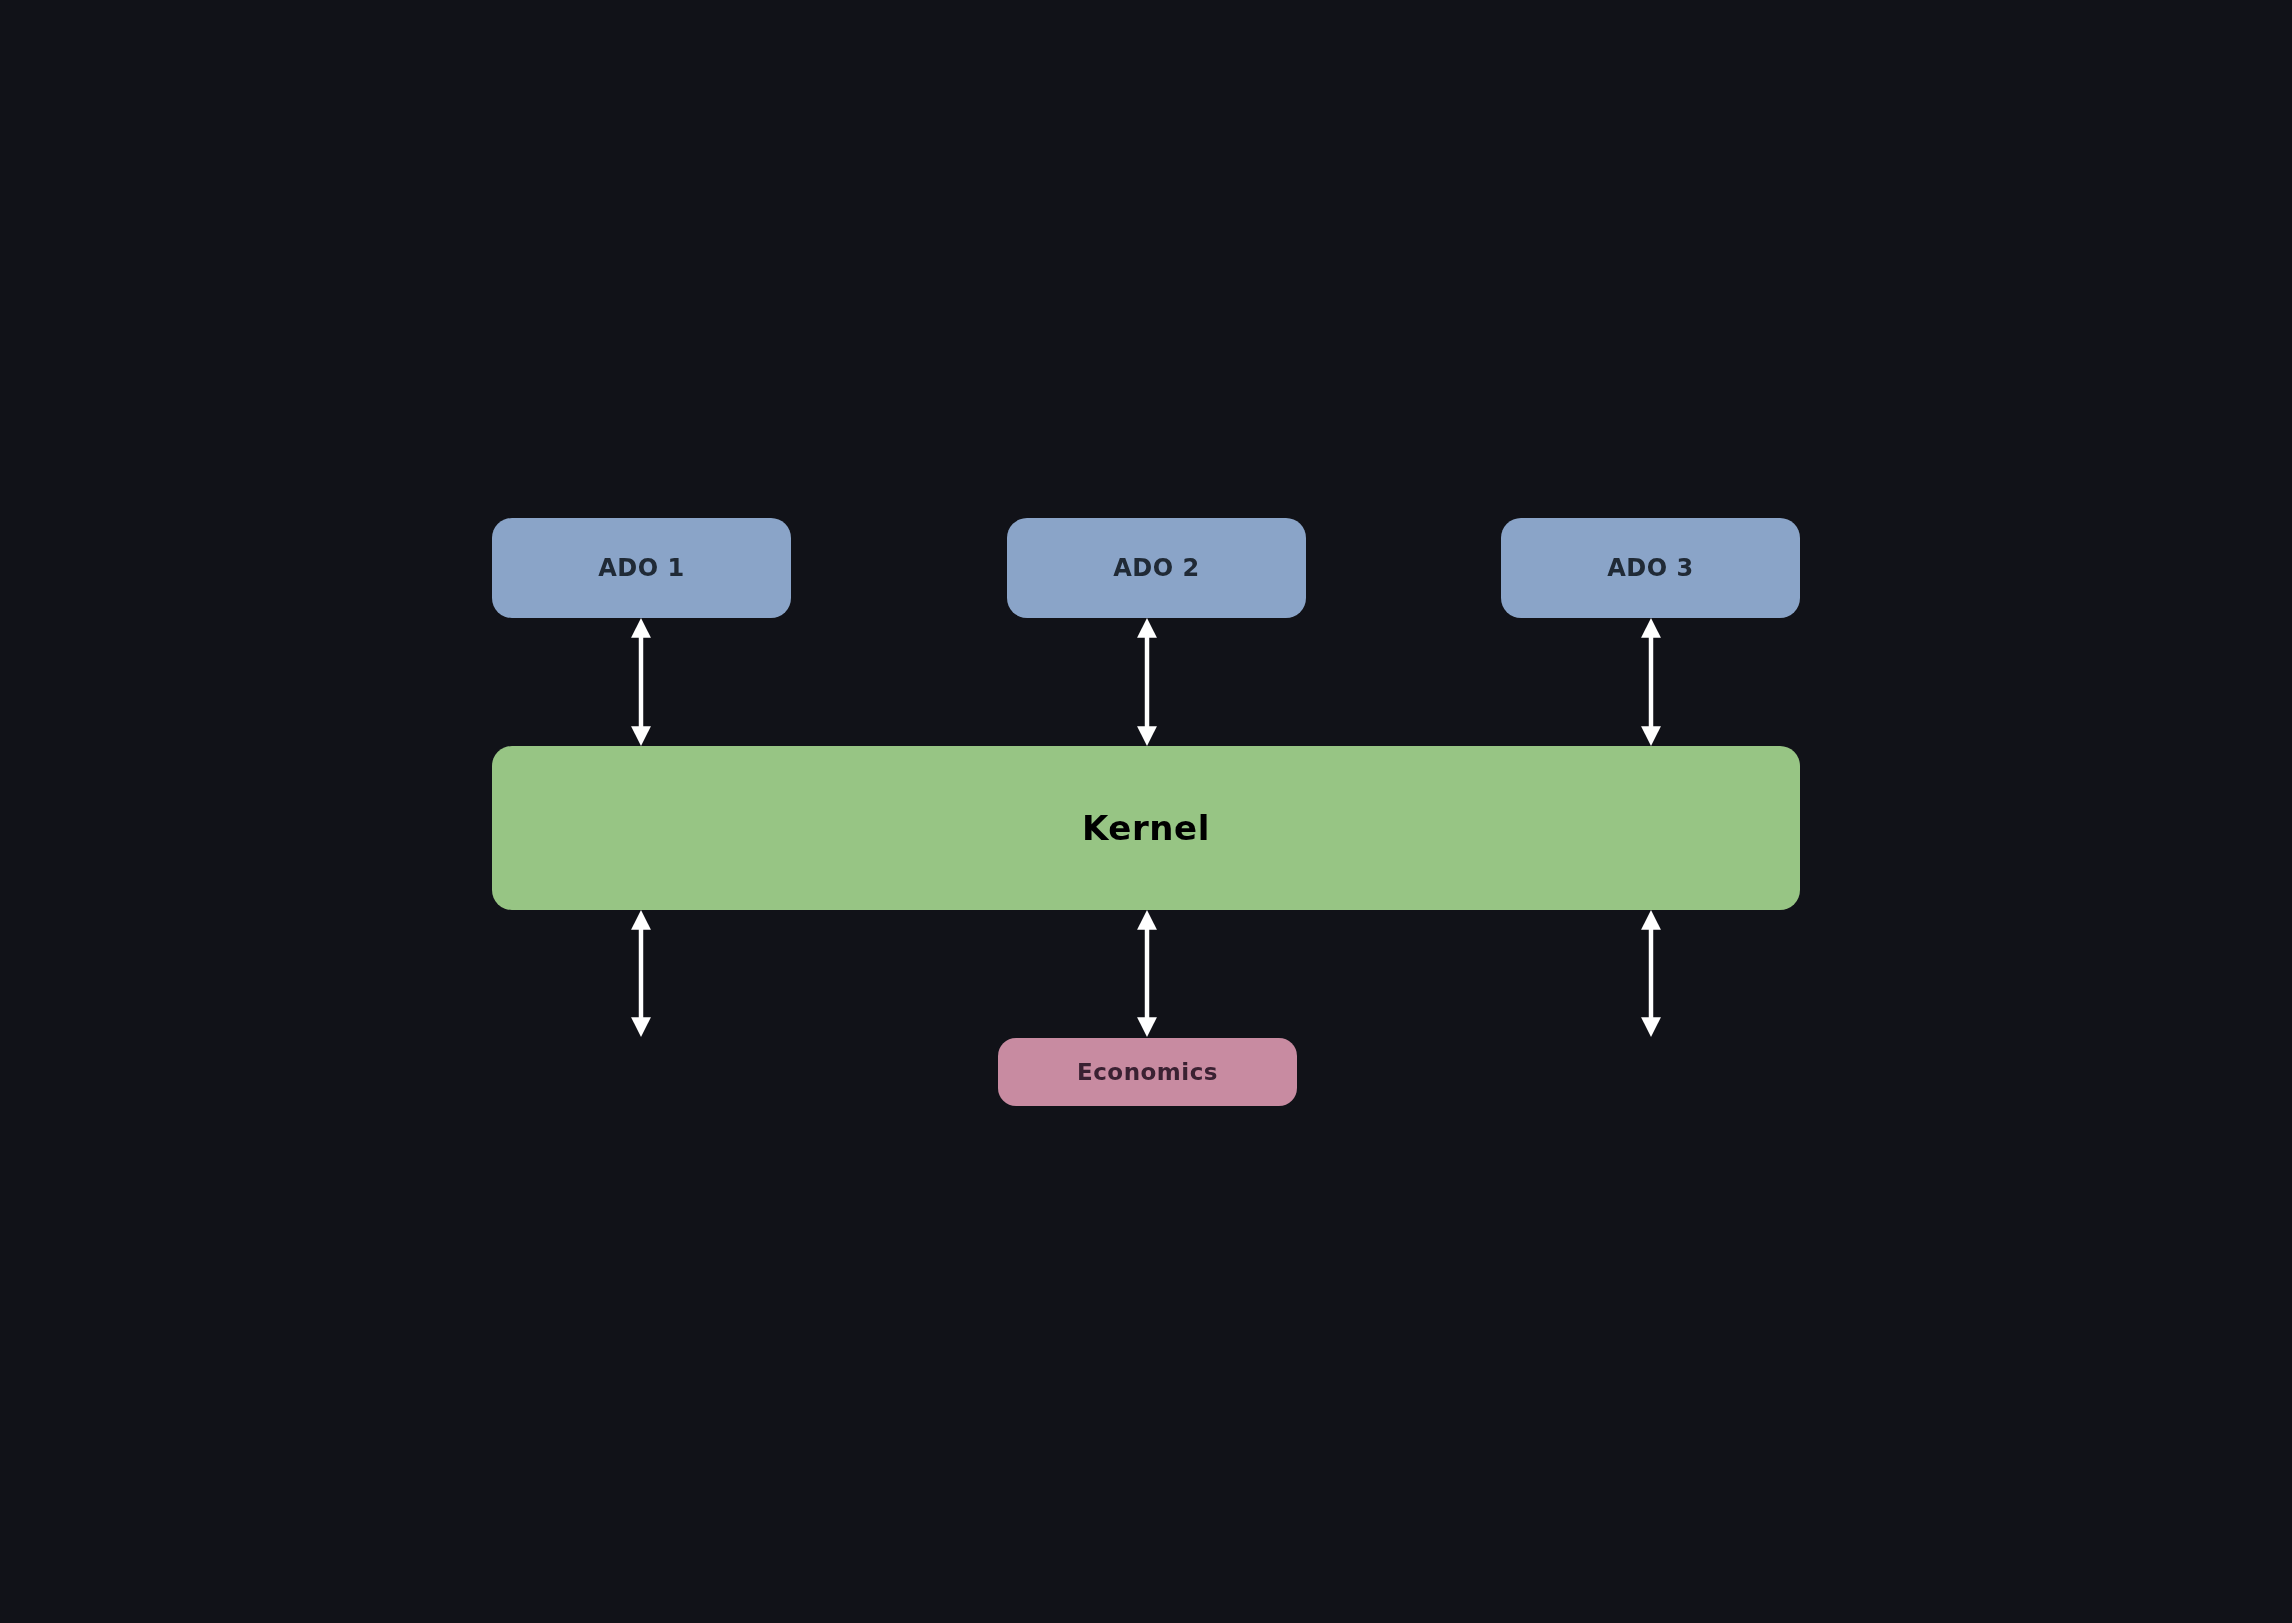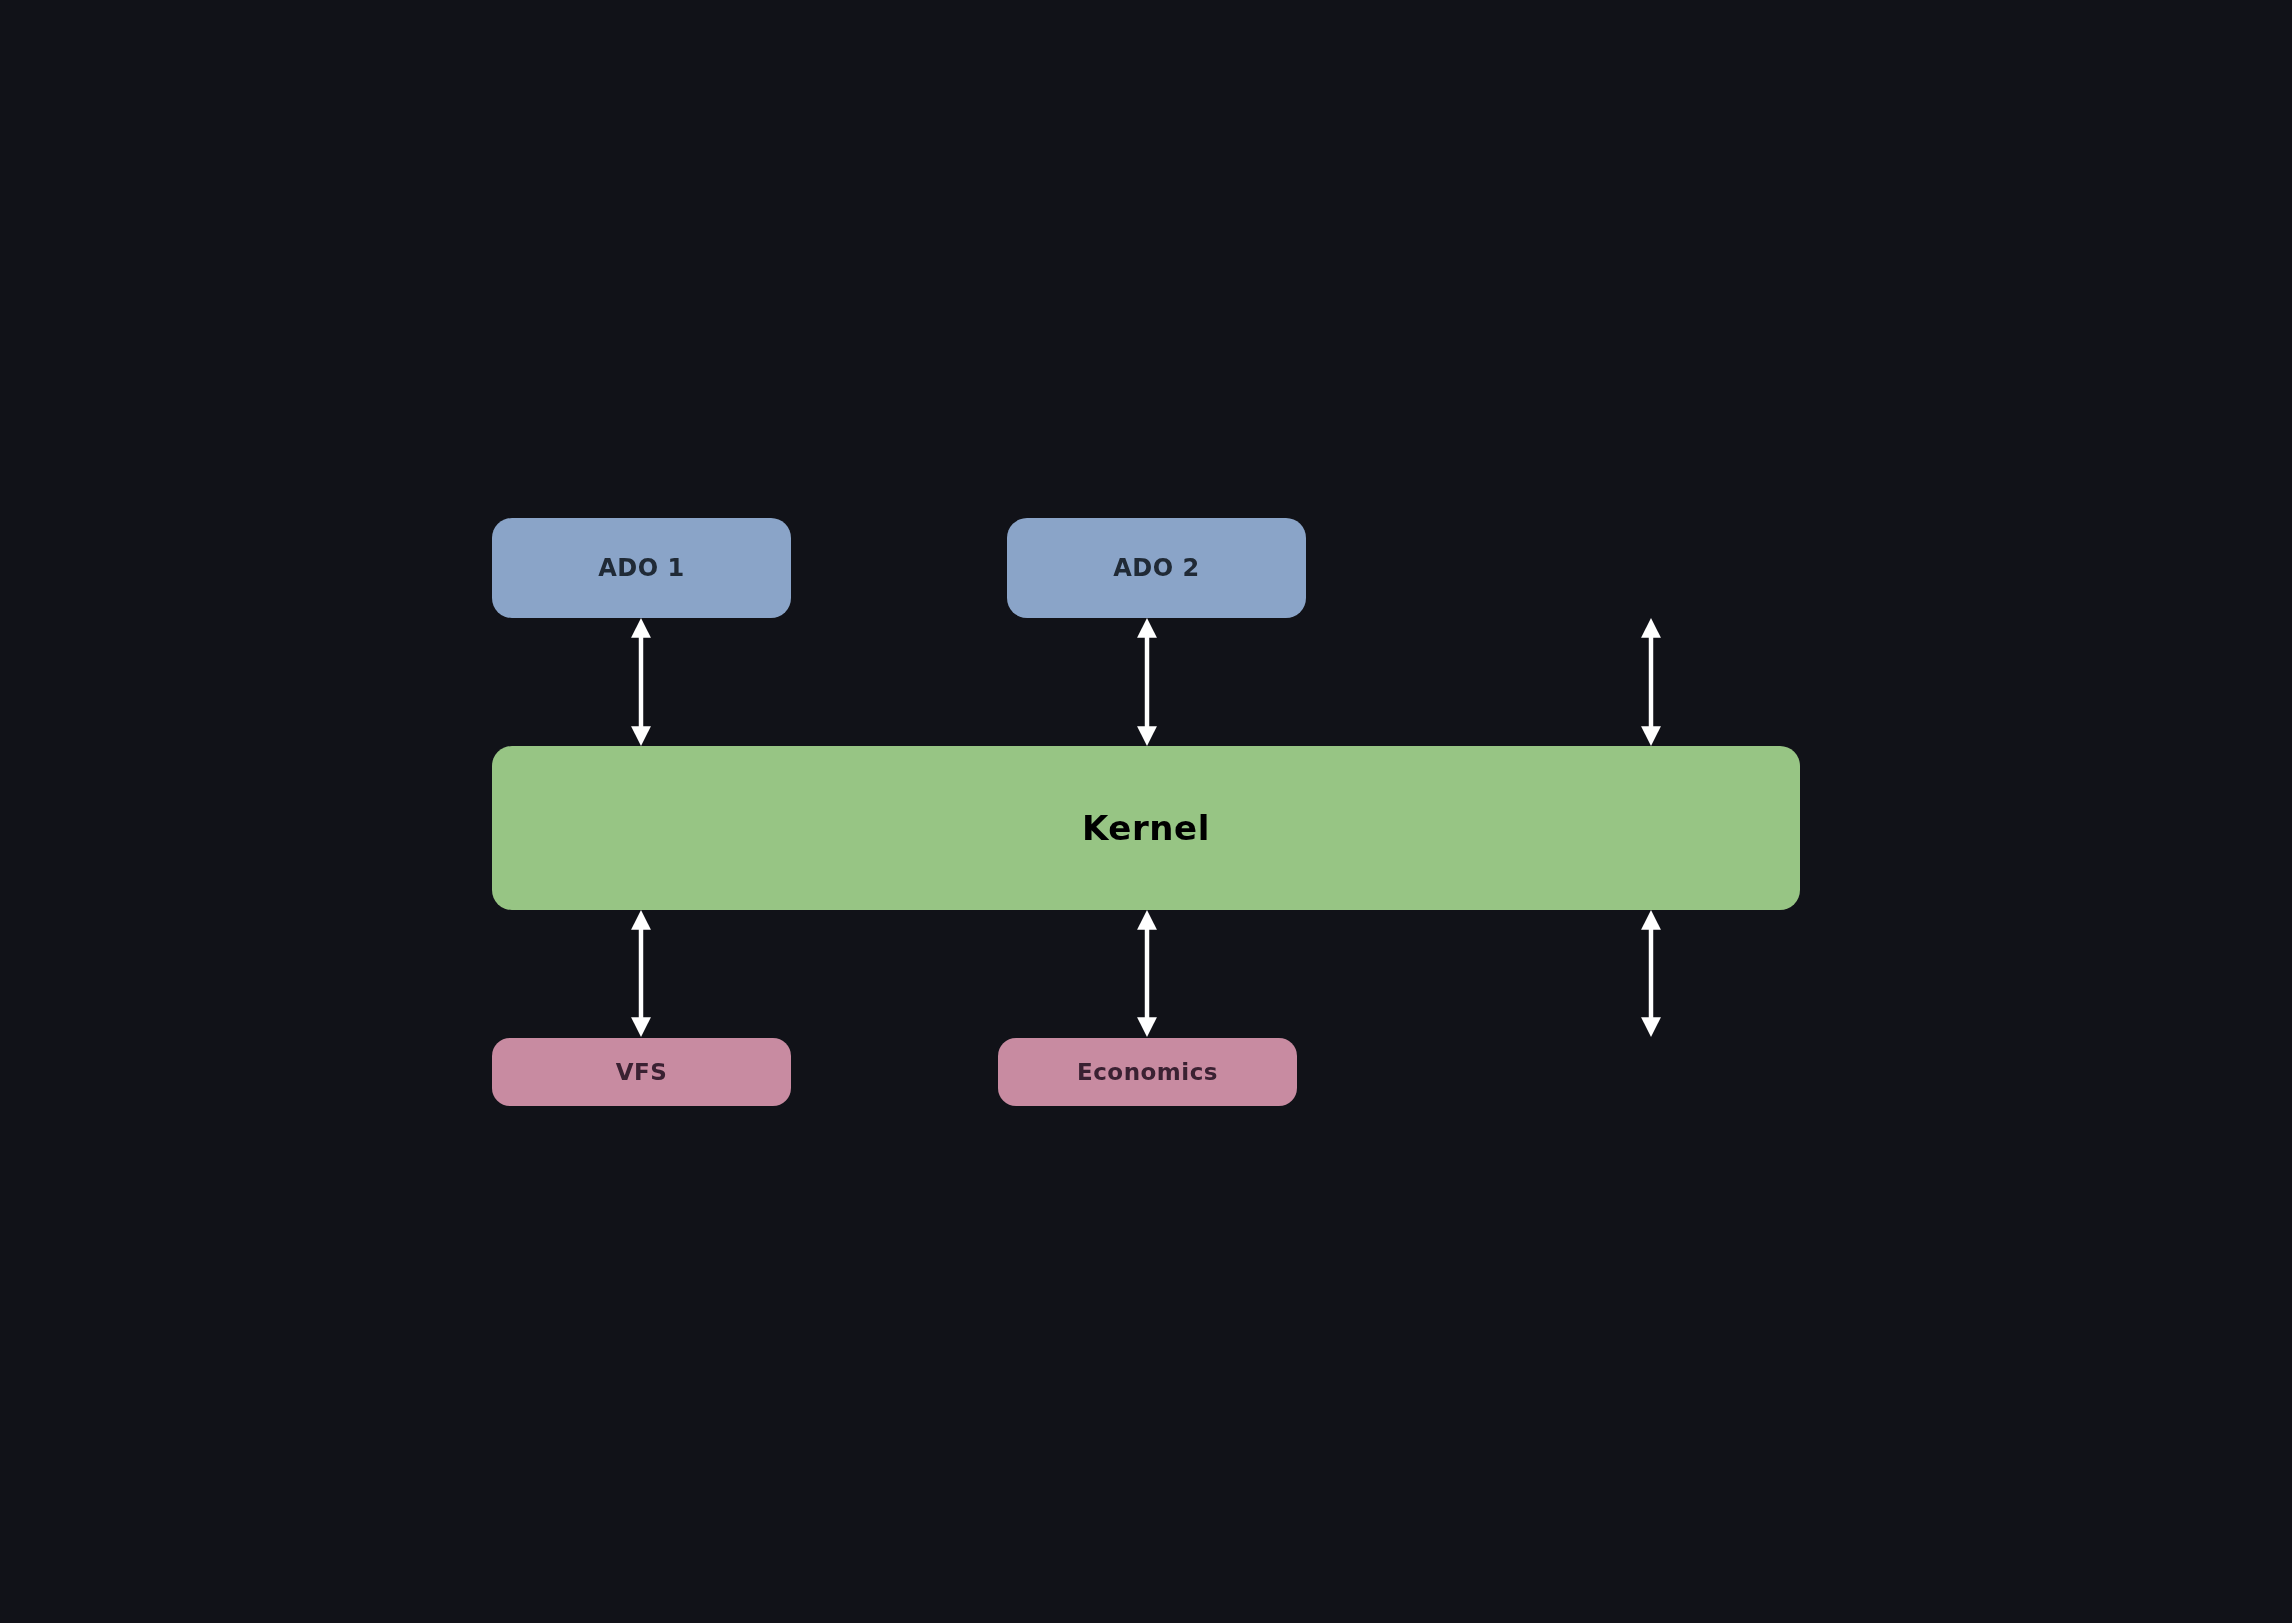--- a/index.html
+++ b/index.html
@@ -69,28 +69,28 @@
 <body>
 
 <div class="canvas">
 
   <div class="node node-top" id="node-ado1">
     <span>ADO 1</span>
   </div>
   <div class="node node-top" id="node-ado2">
     <span>ADO 2</span>
   </div>
+  <div class="node node-top" id="node-ado3">
+    <span>ADO 3</span>
+  </div>
 
   <div class="node node-center" id="node-kernel">
     <span>Kernel</span>
   </div>
 
-  <div class="node node-bottom" id="node-vfs">
-    <span>VFS</span>
-  </div>
   <div class="node node-bottom" id="node-economics">
     <span>Economics</span>
   </div>
 
   <svg class="connector" id="conn-ado1-kernel" width="28" height="128" viewBox="0 0 28 129">
     <line x1="14" y1="16" x2="14" y2="113" stroke="#ffffff" stroke-width="4.5"></line>
     <polygon points="14,0 24,20 4,20" fill="#ffffff"></polygon>
     <polygon points="14,129 24,109 4,109" fill="#ffffff"></polygon>
   </svg>
   <svg class="connector" id="conn-ado2-kernel" width="28" height="128" viewBox="0 0 28 129">

